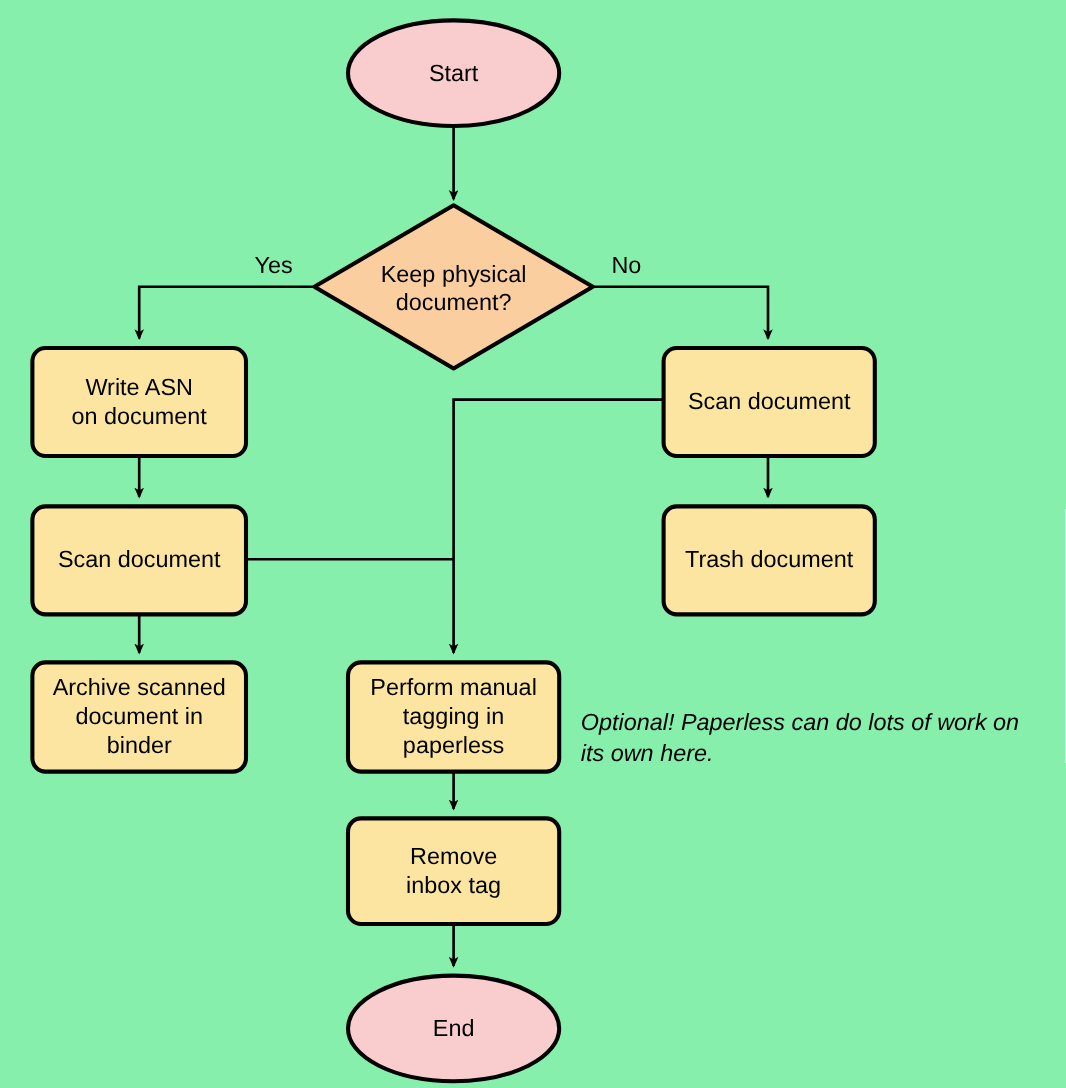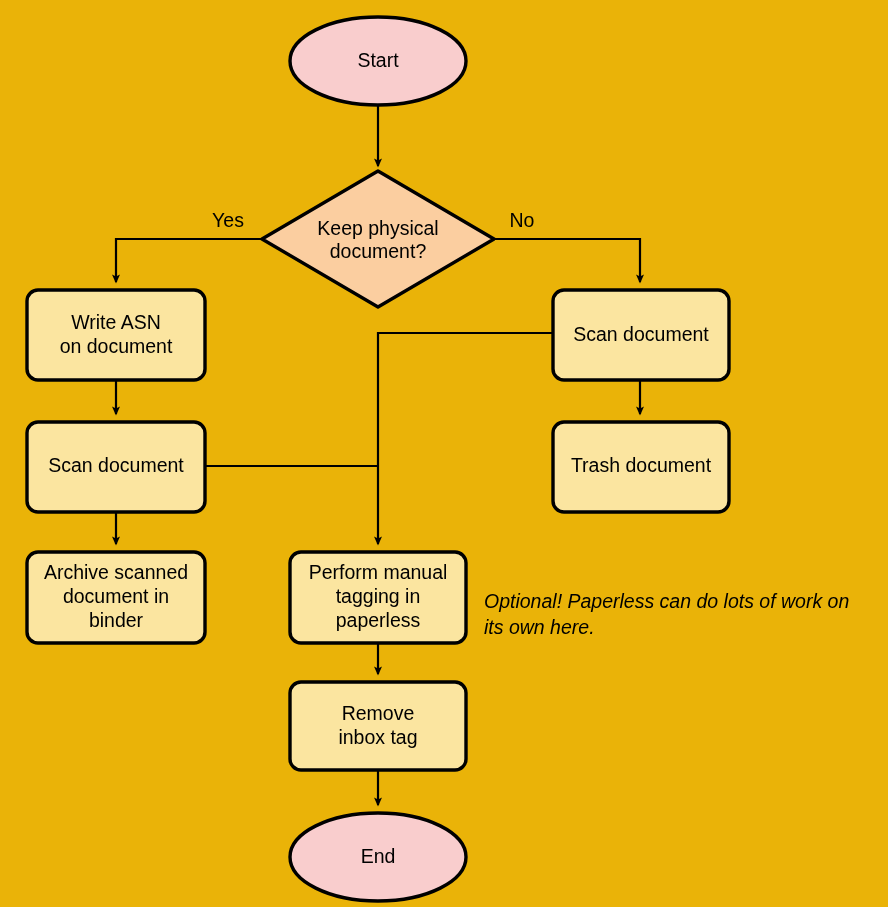--- a/index.html
+++ b/index.html
@@ -11,21 +11,21 @@
   body {
     width: 888px;
     height: 907px;
     font-family: "Liberation Sans", sans-serif;
     overflow: hidden;
   }
   #flowchart-root {
     position: relative;
     width: 888px;
     height: 907px;
-    background: #eab308;
+    background: #86efac;
   }
   #flow-svg {
     position: absolute;
     top: 0;
     left: 0;
     width: 888px;
     height: 907px;
     display: block;
   }
   .node-shape {

